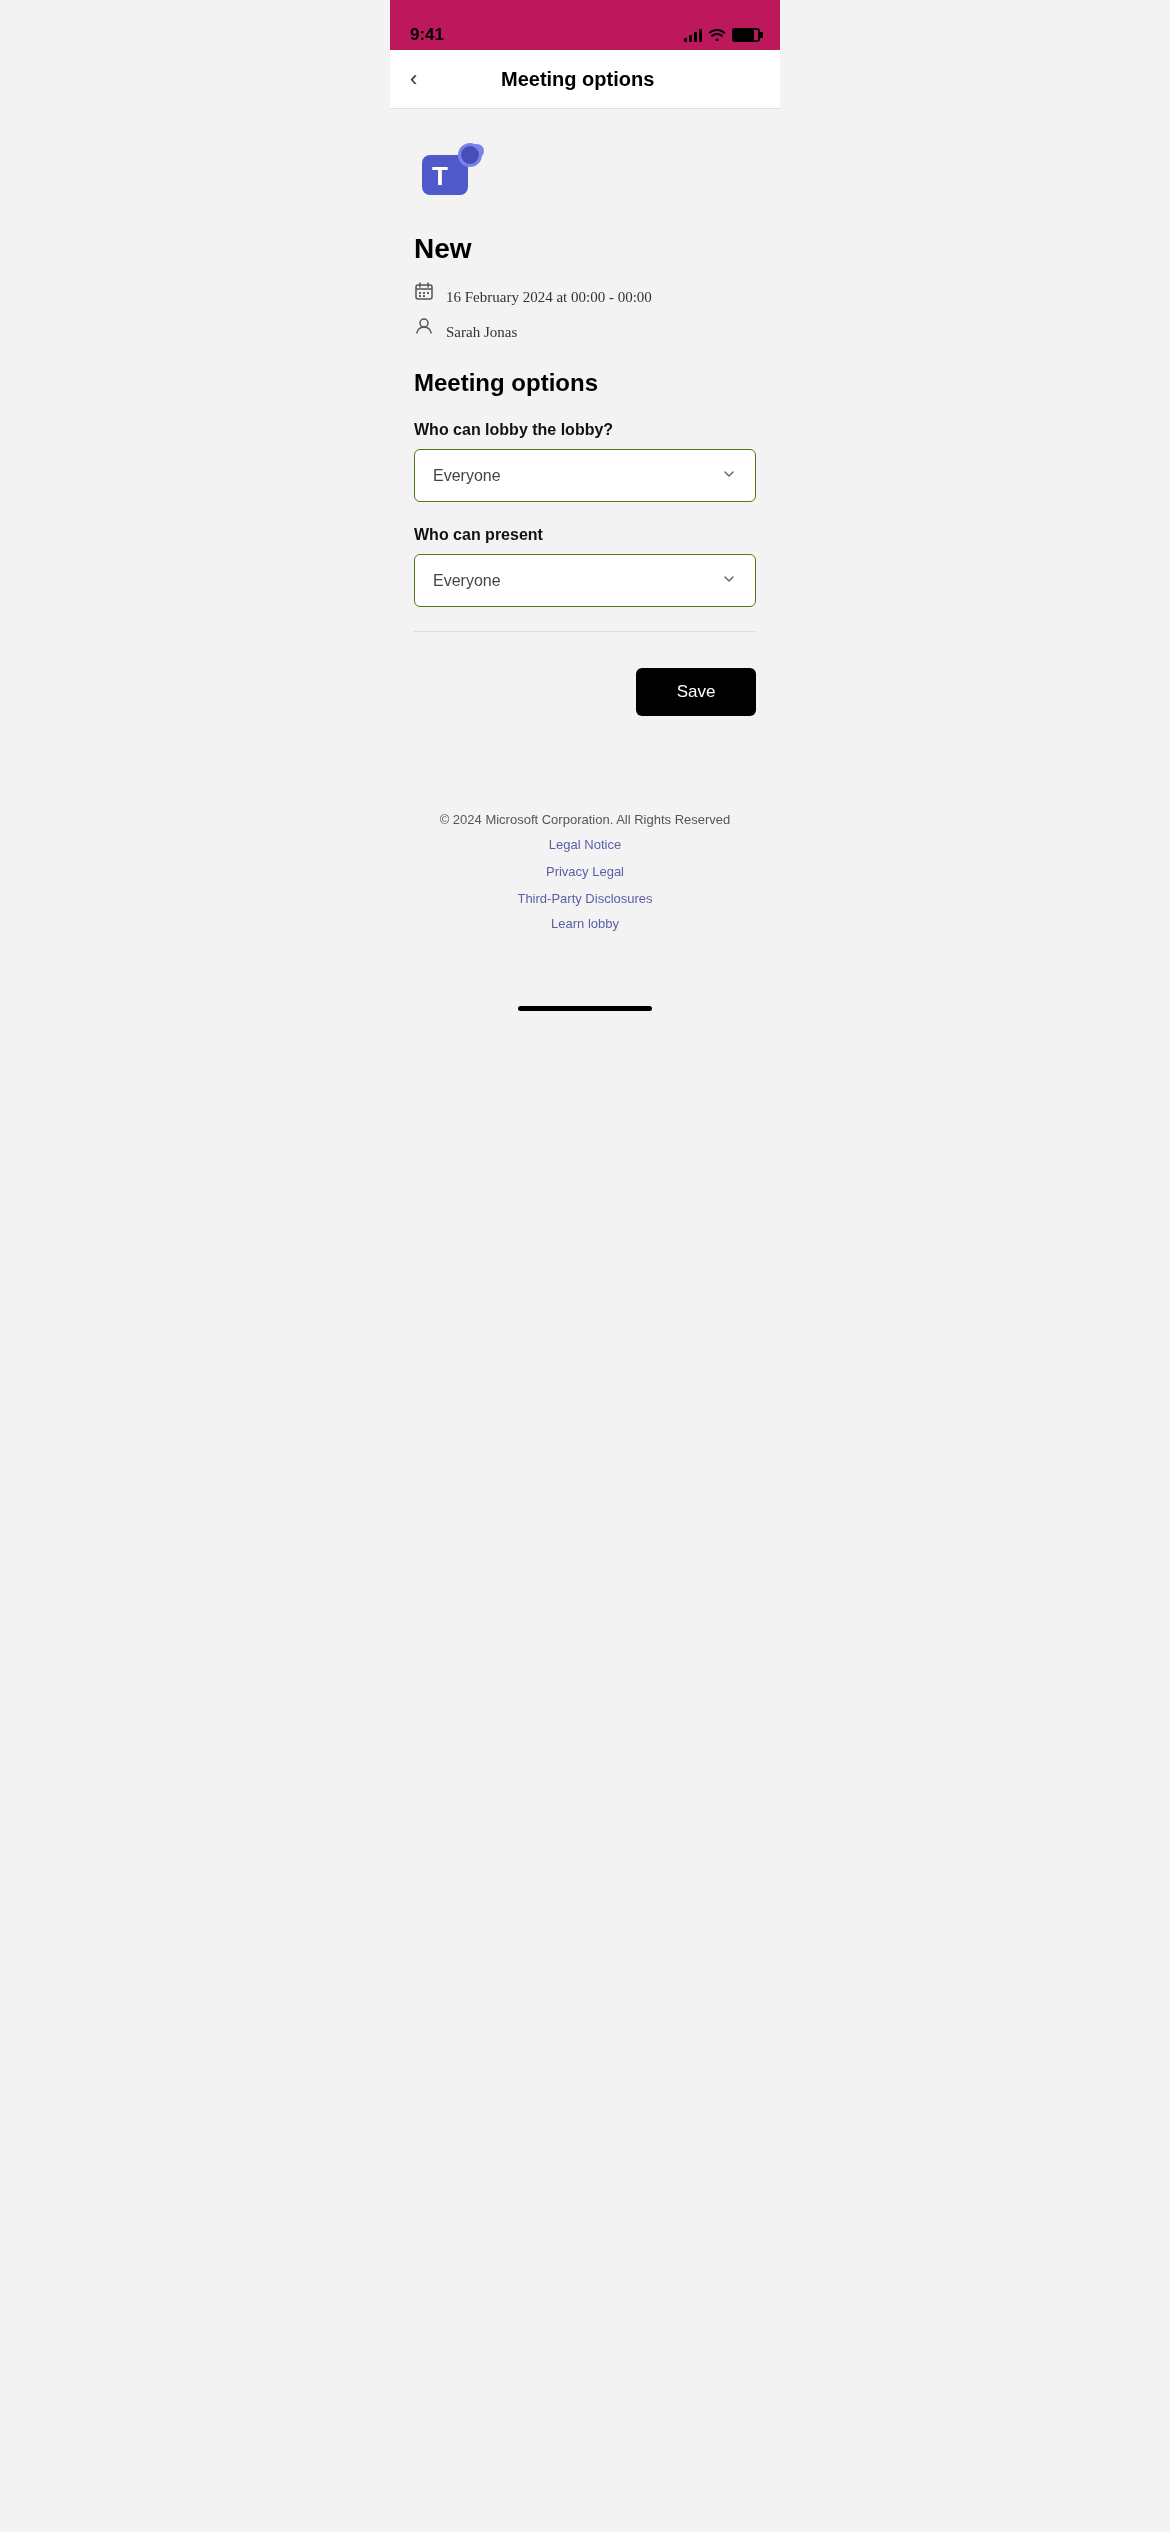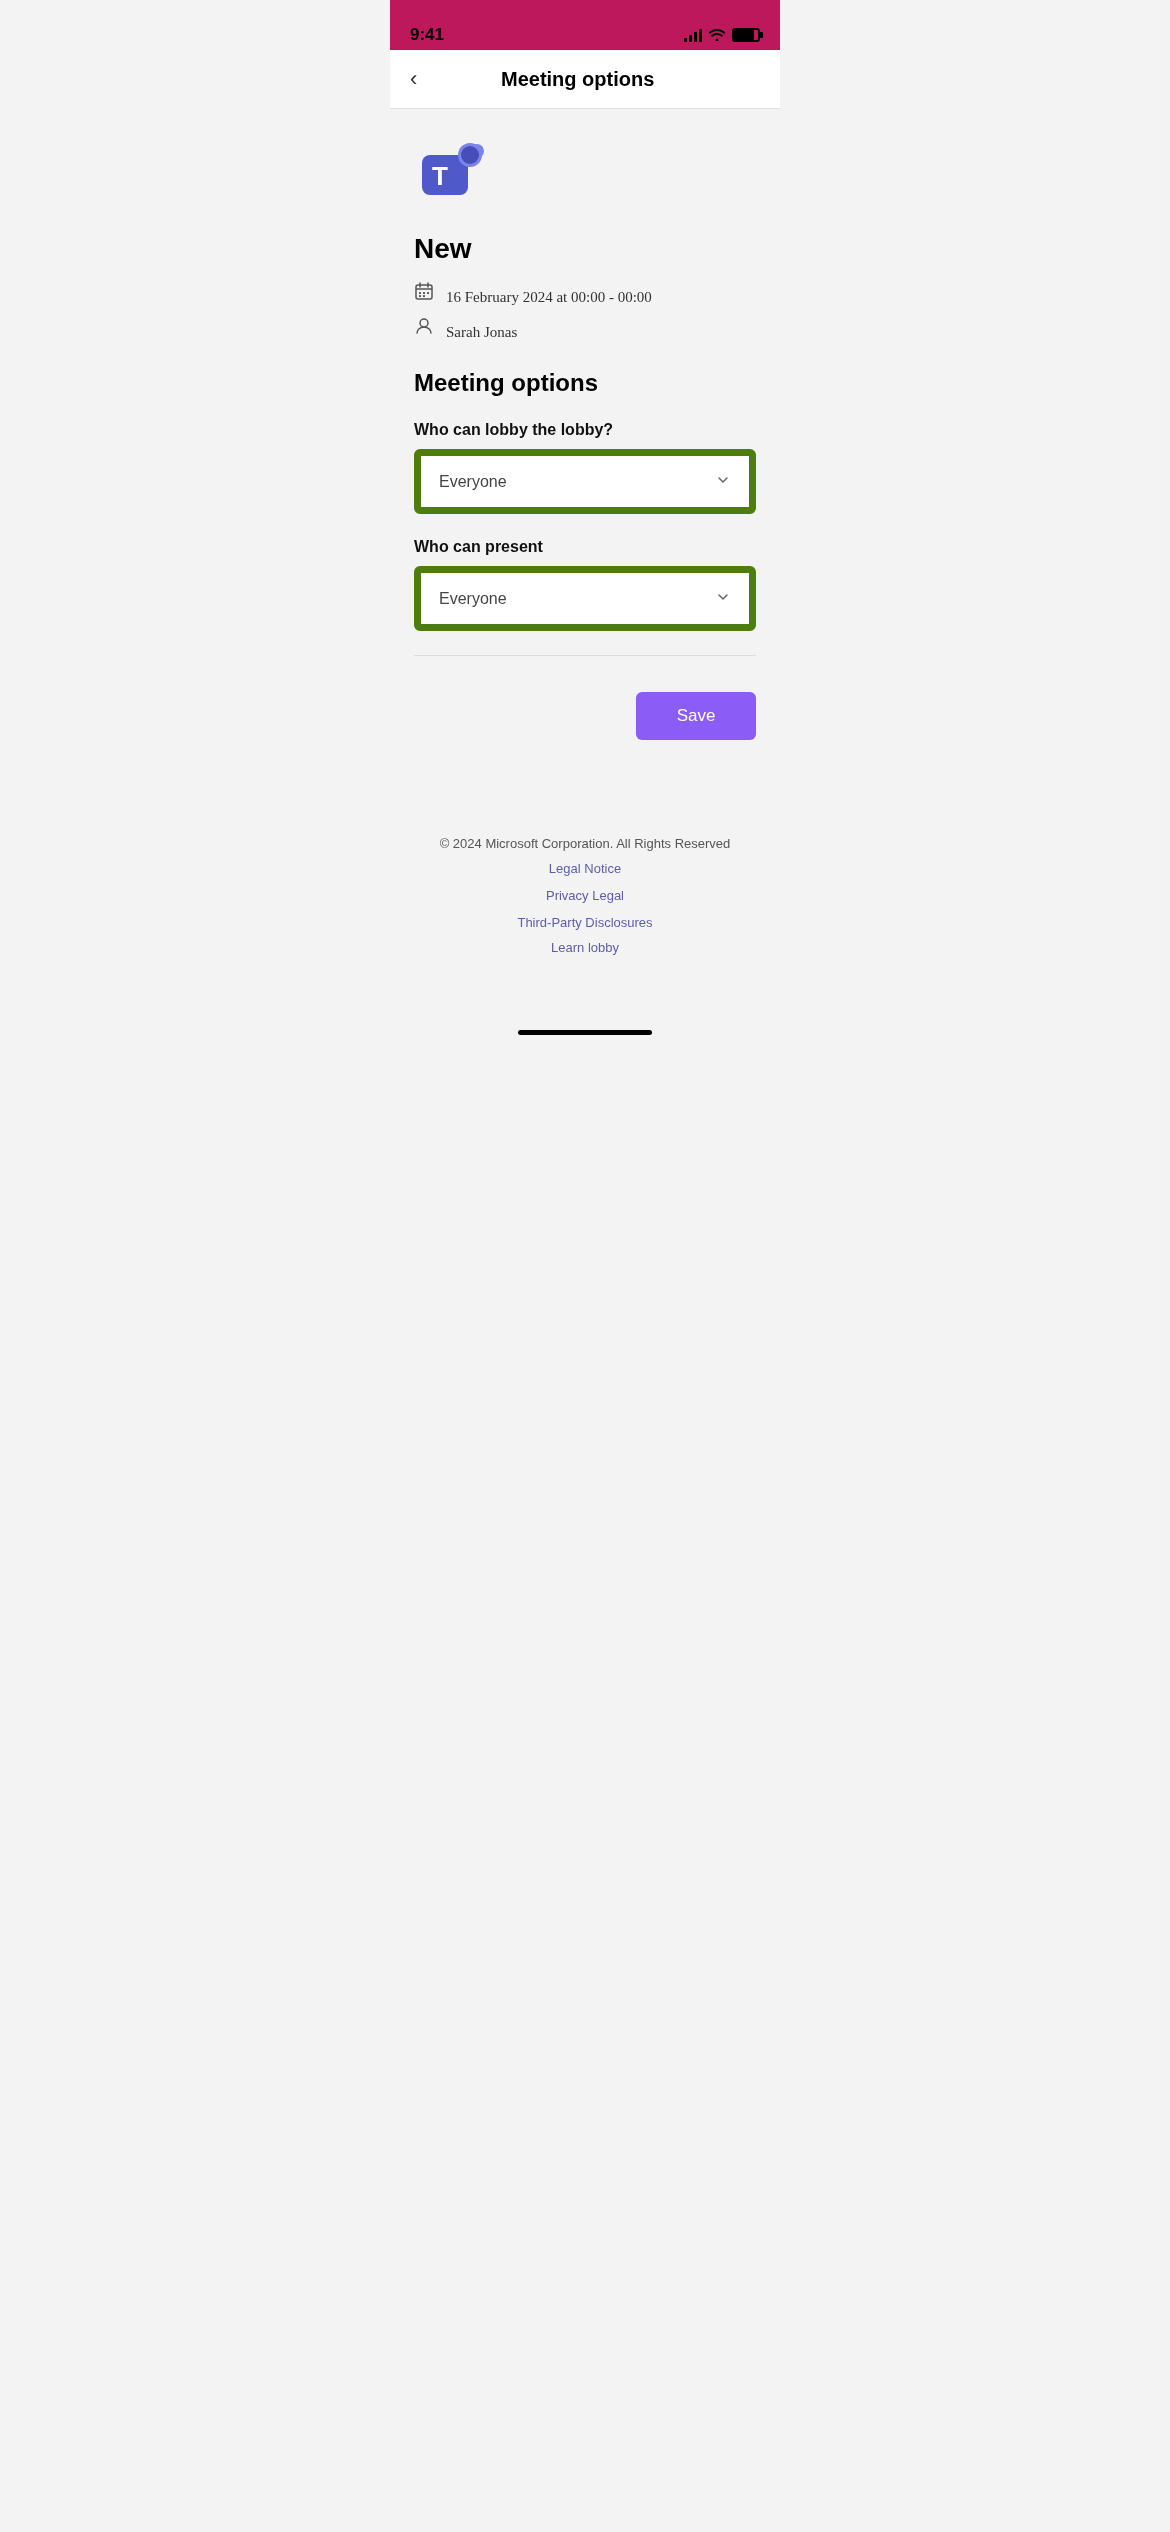--- a/index.html
+++ b/index.html
@@ -175,21 +175,21 @@
 
     .option-label {
       font-size: 16px;
       font-weight: 600;
       color: #111;
       margin-bottom: 10px;
     }
 
     .option-select {
       background: white;
-      border: 7px solid #4d7c0f;
+      border: 1px solid #4d7c0f;
       border-radius: 6px;
       padding: 16px 18px;
       display: flex;
       justify-content: space-between;
       align-items: center;
       cursor: pointer;
       width: 100%;
     }
 
     .option-select-value {
@@ -210,21 +210,21 @@
     }
 
     
     .save-section {
       display: flex;
       justify-content: flex-end;
       padding: 16px 0;
     }
 
     .save-button {
-      background: #8b5cf6;
+      background: #000000;
       color: white;
       border: none;
       border-radius: 6px;
       padding: 14px 36px;
       font-size: 17px;
       font-weight: 500;
       cursor: pointer;
       min-width: 120px;
     }
 

